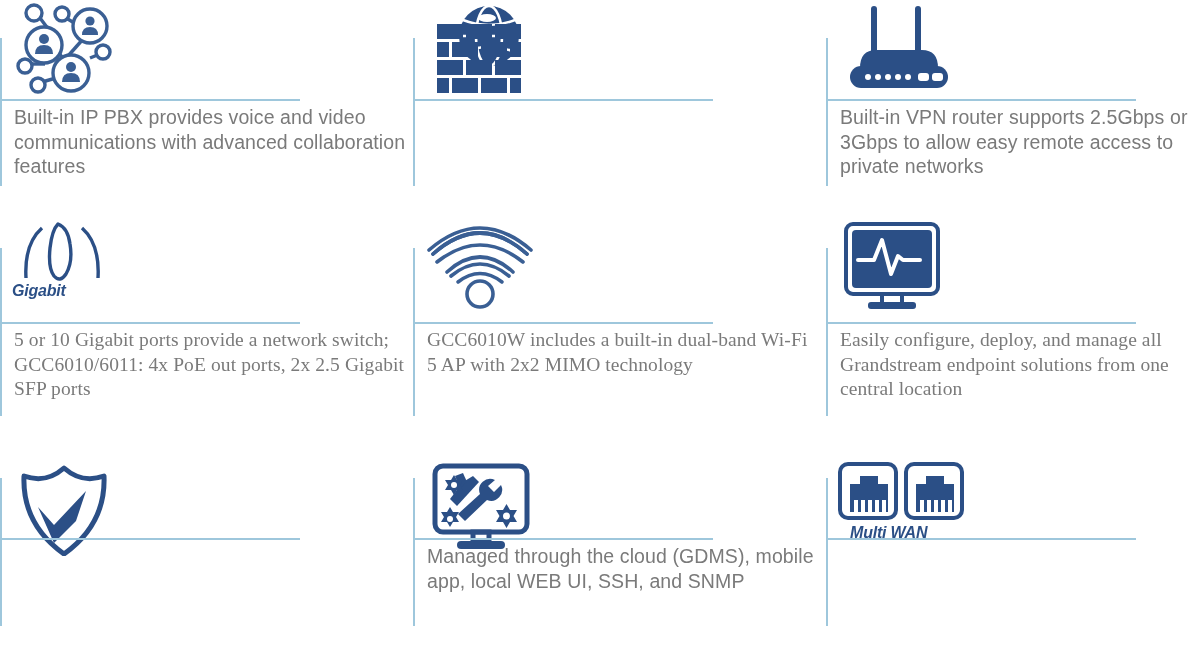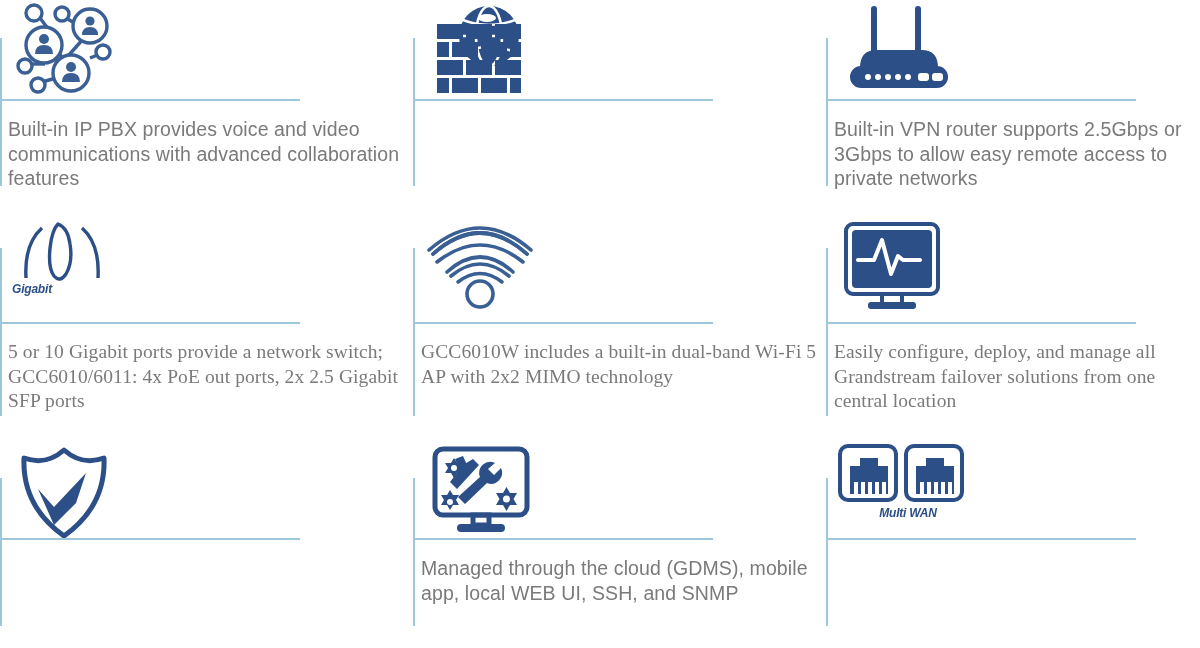--- a/index.html
+++ b/index.html
@@ -39,57 +39,56 @@
 
   .icon-wrap {
     position: absolute;
     left: 12px;
     top: 2px;
     height: 92px;
     display: flex;
     align-items: flex-start;
   }
   .r2 .icon-wrap { top: 10px; height: 96px; }
-  .r3 .icon-wrap { top: 4px; height: 94px; align-items: center; }
+  .r3 .icon-wrap { top: 22px; height: 94px; }
 
   .rule-h {
     position: absolute;
     height: 2px;
     background: #9ec7dc;
     left: 0;
   }
 
   .desc {
     position: absolute;
-    left: 8px;
+    left: 14px;
     right: 4px;
     color: #7a7a7a;
     font-size: 19.5px;
     line-height: 24.5px;
     letter-spacing: 0.1px;
     white-space: pre-line;
-    margin-top: 12px;
   }
 
   
   .r1 .rule-h { top: 99px; width: 300px; }
   .r1 .desc   { top: 105px; }
   .r2 .rule-h { top: 112px; width: 300px; }
   .r2 .desc   { top: 118px; font-family: Liberation Serif, serif; }
   .r3 .rule-h { top: 98px; width: 300px; }
   .r3 .desc   { top: 104px; }
 
   .c3 .rule-h { width: 310px; }
 
   
   .icon-label {
     font-style: italic;
     font-weight: bold;
     color: #2b4f86;
-    font-size: 12px;
+    font-size: 16px;
     letter-spacing: -0.2px;
     font-family: "Liberation Sans", sans-serif;
   }
   .icon-col {
     display: flex;
     flex-direction: column;
     align-items: flex-start;
   }
   svg { display: block; }
 </style>
@@ -240,21 +239,21 @@
     <div class="icon-wrap">
       <svg width="108" height="92" viewBox="0 0 108 92">
         <rect x="8" y="4" width="92" height="70" rx="7" fill="none" stroke="#2b4f86" stroke-width="4"></rect>
         <rect x="14" y="10" width="80" height="58" rx="4" fill="#2b4f86"></rect>
         <path d="M20 40 h16 l8 -20 l9 34 l7 -18 l5 4 h17" fill="none" stroke="#ffffff" stroke-width="4" stroke-linecap="round" stroke-linejoin="round"></path>
         <rect x="44" y="74" width="20" height="10" fill="none" stroke="#2b4f86" stroke-width="4"></rect>
         <rect x="30" y="82" width="48" height="7" rx="3" fill="#2b4f86"></rect>
       </svg>
     </div>
     <div class="rule-h"></div>
-    <div class="desc">Easily configure, deploy, and manage all Grandstream failover solutions from one central location</div>
+    <div class="desc">Easily configure, deploy, and manage all Grandstream endpoint solutions from one central location</div>
   </div>
 
   <div class="cell r3 c1">
     <div class="rule-v"></div>
     <div class="icon-wrap">
       <svg width="104" height="94" viewBox="0 0 104 94">
         <path d="M12 14 q22 8 40 -8 q18 16 40 8 q2 48 -40 78 q-42 -30 -40 -78 z" fill="#ffffff" stroke="#2b4f86" stroke-width="5" stroke-linejoin="round"></path>
         <path d="M26 45 l16 18 l32 -34 l-10 30 l-22 22 z" fill="#2b4f86"></path>
       </svg>
     </div>

